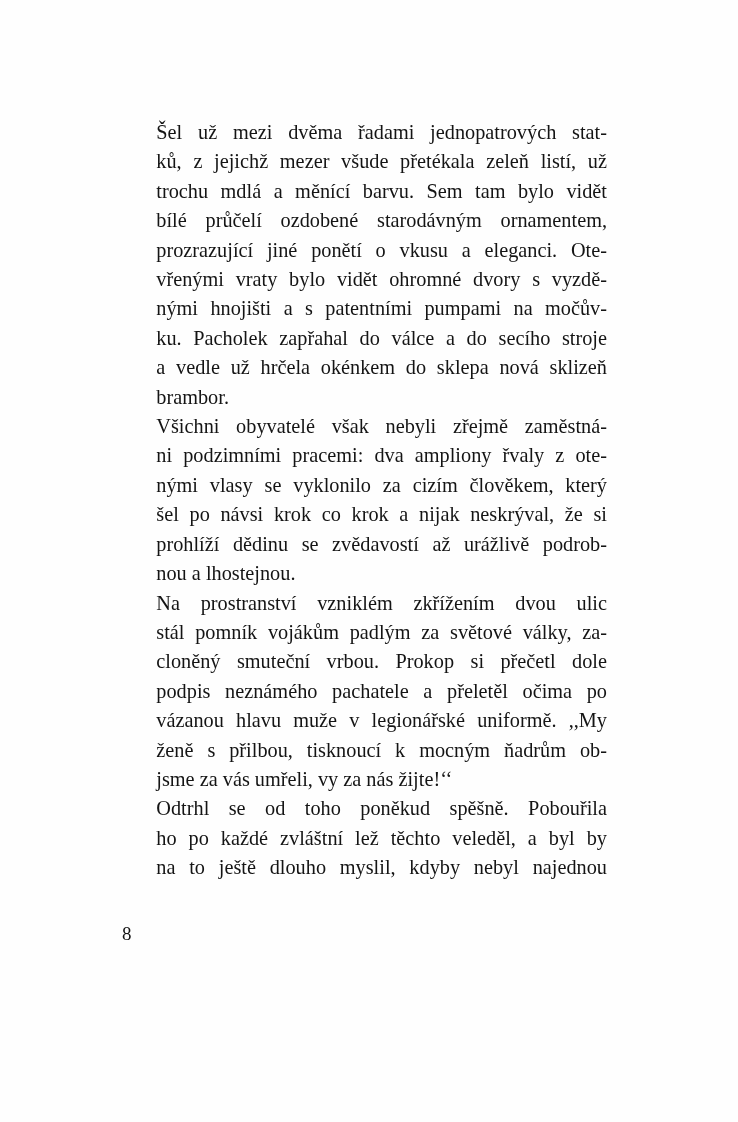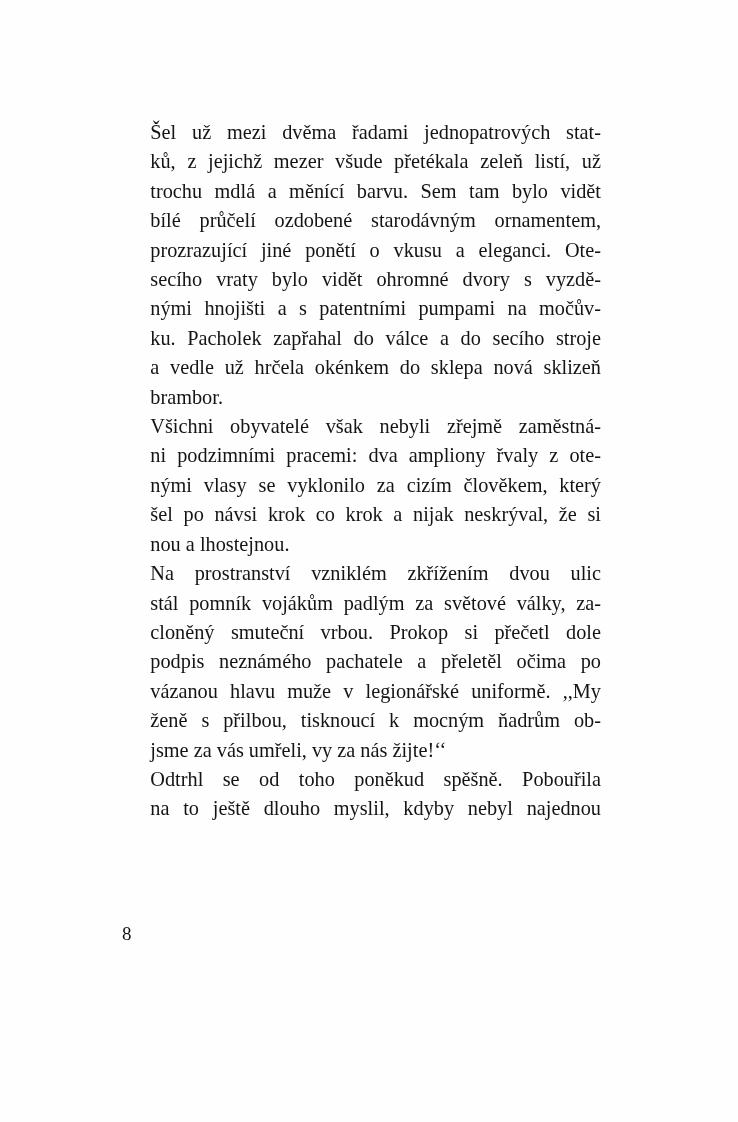--- a/index.html
+++ b/index.html
@@ -14,21 +14,21 @@
     width: 738px;
     height: 1122px;
     background: #fefefe;
     overflow: hidden;
     box-sizing: border-box;
   }
 
   
   .textblock {
     position: absolute;
-    left: 129px;
+    left: 135px;
     top: 118px;
     width: 472px;
     font-family: "Liberation Serif", "DejaVu Serif", serif;
     font-size: 20.3px;
     line-height: 29.4px;
     color: #141414;
     text-align: justify;
     text-justify: inter-word;
     -webkit-font-smoothing: antialiased;
     hyphens: none;
@@ -81,47 +81,49 @@
 <div class="page">
 
   <div class="textblock">
 
     <div class="para">
       <span class="line j indent">Šel už mezi dvěma řadami jednopatrových stat-</span>
       <span class="line j">ků, z jejichž mezer všude přetékala zeleň listí, už</span>
       <span class="line j">trochu mdlá a měnící barvu. Sem tam bylo vidět</span>
       <span class="line j">bílé průčelí ozdobené starodávným ornamentem,</span>
       <span class="line j">prozrazující jiné ponětí o vkusu a eleganci. Ote-</span>
-      <span class="line j">secího vraty bylo vidět ohromné dvory s vyzdě-</span>
+      <span class="line j">vřenými vraty bylo vidět ohromné dvory s vyzdě-</span>
       <span class="line j">nými hnojišti a s patentními pumpami na močův-</span>
       <span class="line j">ku. Pacholek zapřahal do válce a do secího stroje</span>
       <span class="line j">a vedle už hrčela okénkem do sklepa nová sklizeň</span>
       <span class="line last">brambor.</span>
     </div>
 
     <div class="para">
       <span class="line j indent">Všichni obyvatelé však nebyli zřejmě zaměstná-</span>
       <span class="line j">ni podzimními pracemi: dva ampliony řvaly z ote-</span>
       <span class="line j">nými vlasy se vyklonilo za cizím člověkem, který</span>
       <span class="line j">šel po návsi krok co krok a nijak neskrýval, že si</span>
+      <span class="line j">prohlíží dědinu se zvědavostí až urážlivě podrob-</span>
       <span class="line last">nou a lhostejnou.</span>
     </div>
 
     <div class="para">
       <span class="line j indent">Na prostranství vzniklém zkřížením dvou ulic</span>
       <span class="line j">stál pomník vojákům padlým za světové války, za-</span>
       <span class="line j">cloněný smuteční vrbou. Prokop si přečetl dole</span>
       <span class="line j">podpis neznámého pachatele a přeletěl očima po</span>
       <span class="line j">vázanou hlavu muže v legionářské uniformě. ,,My</span>
       <span class="line j">ženě s přilbou, tisknoucí k mocným ňadrům ob-</span>
       <span class="line last">jsme za vás umřeli, vy za nás žijte!‘‘</span>
     </div>
 
     <div class="para">
       <span class="line j indent">Odtrhl se od toho poněkud spěšně. Pobouřila</span>
+      <span class="line j">ho po každé zvláštní lež těchto veleděl, a byl by</span>
       <span class="line j">na to ještě dlouho myslil, kdyby nebyl najednou</span>
     </div>
 
   </div>
 
   <div class="folio">8</div>
 
 </div>
 
 </body></html>

